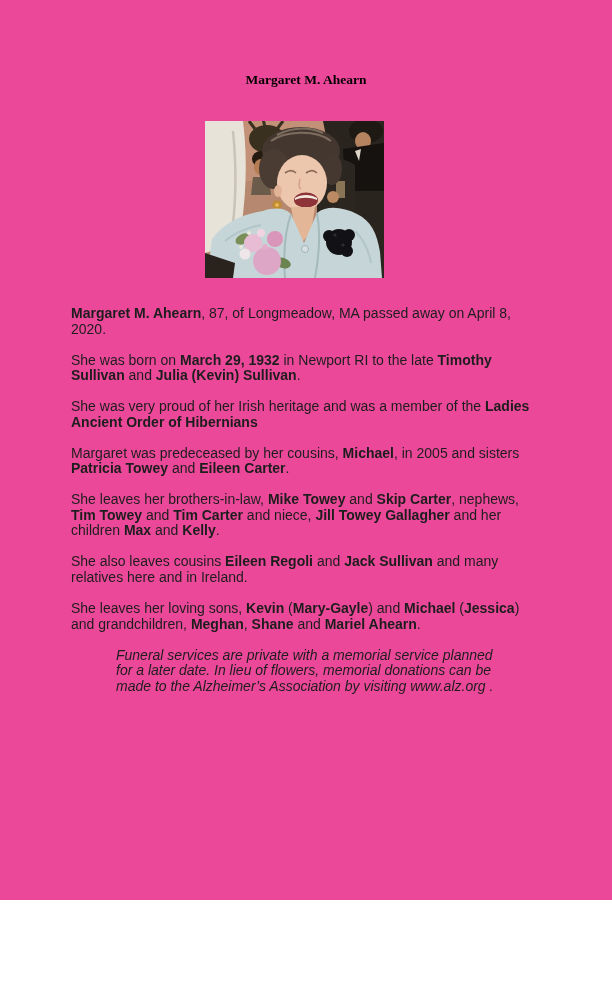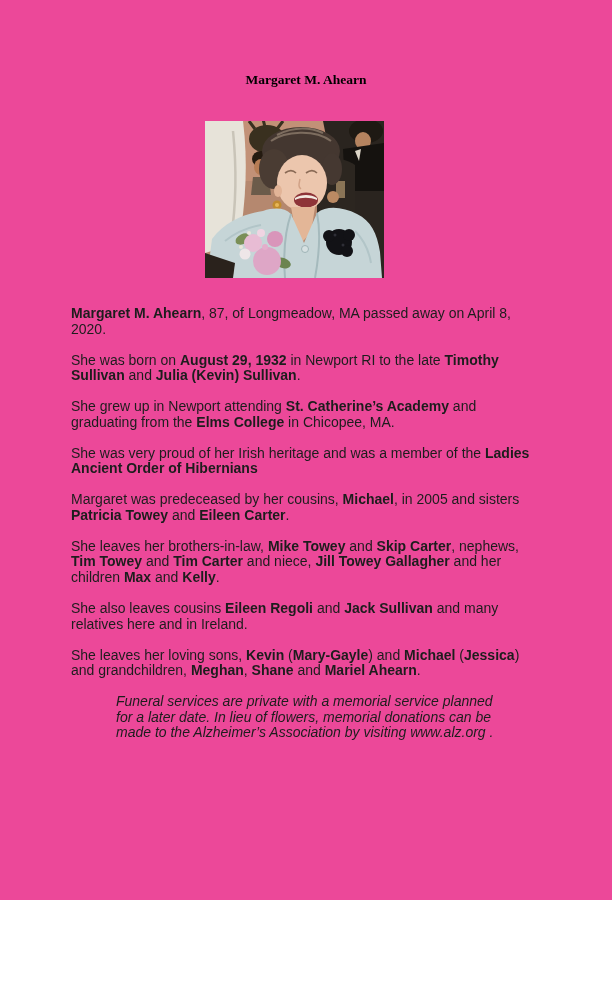--- a/index.html
+++ b/index.html
@@ -124,22 +124,21 @@
     <circle cx="44" cy="112" r="2" fill="#e9e6da"></circle>
     <circle cx="36" cy="126" r="2" fill="#e9e6da"></circle>
     <circle cx="60" cy="126" r="3" fill="#e4aecb"></circle>
 
     <path d="M0,132 L30,142 L28,157 L0,157 Z" fill="#2a221c"></path>
   </svg>
 
   <div class="content">
     <div>
         <p class="para"><span class="b">Margaret M. Ahearn</span><span>, 87, of Longmeadow, MA passed away on April 8, 2020.</span></p>
-        <p class="para"><span>She was born on </span><span class="b">August 29, 1932</span><span> in Newport RI to the late </span><span class="b">Timothy Sullivan</span><span> and </span><span class="b">Julia (Kevin) Sullivan</span><span>.</span></p>
-        <p class="para"><span>She grew up in Newport attending </span><span class="b">St. Catherine’s Academy</span><span> and graduating from the </span><span class="b">Elms College</span><span> in Chicopee, MA.</span></p>
+        <p class="para"><span>She was born on </span><span class="b">March 29, 1932</span><span> in Newport RI to the late </span><span class="b">Timothy Sullivan</span><span> and </span><span class="b">Julia (Kevin) Sullivan</span><span>.</span></p>
         <p class="para"><span>She was very proud of her Irish heritage and was a member of the </span><span class="b">Ladies Ancient Order of Hibernians</span></p>
         <p class="para"><span>Margaret was predeceased by her cousins, </span><span class="b">Michael</span><span>, in 2005 and sisters </span><span class="b">Patricia Towey</span><span> and </span><span class="b">Eileen Carter</span><span>.</span></p>
         <p class="para"><span>She leaves her brothers-in-law, </span><span class="b">Mike Towey</span><span> and </span><span class="b">Skip Carter</span><span>, nephews, </span><span class="b">Tim Towey</span><span> and </span><span class="b">Tim Carter</span><span> and niece, </span><span class="b">Jill Towey Gallagher</span><span> and her children </span><span class="b">Max</span><span> and </span><span class="b">Kelly</span><span>.</span></p>
         <p class="para"><span>She also leaves cousins </span><span class="b">Eileen Regoli</span><span> and </span><span class="b">Jack Sullivan</span><span> and many relatives here and in Ireland.</span></p>
         <p class="para"><span>She leaves her loving sons, </span><span class="b">Kevin</span><span> (</span><span class="b">Mary-Gayle</span><span>) and </span><span class="b">Michael</span><span> (</span><span class="b">Jessica</span><span>) and grandchildren, </span><span class="b">Meghan</span><span>, </span><span class="b">Shane</span><span> and </span><span class="b">Mariel Ahearn</span><span>.</span></p>
       </div>
     <p class="notice"><span class="i">Funeral services are private with a memorial service planned for a later date. In lieu of flowers, memorial donations can be made to the Alzheimer’s Association by visiting </span><span class="i u">www.alz.org</span><span class="i"> .</span></p>
   </div>
 
 </div>

